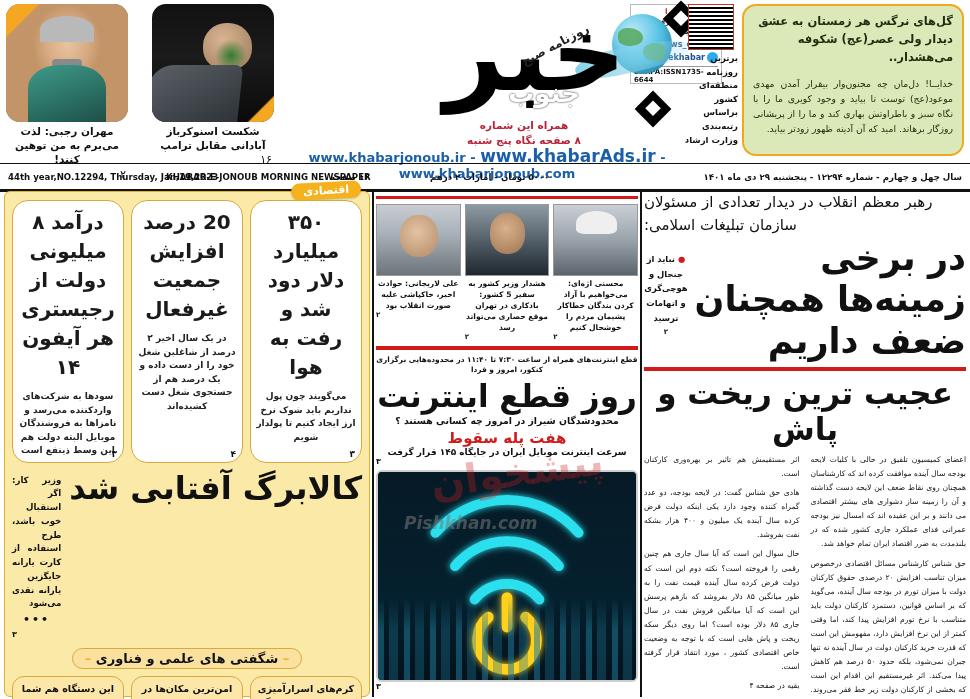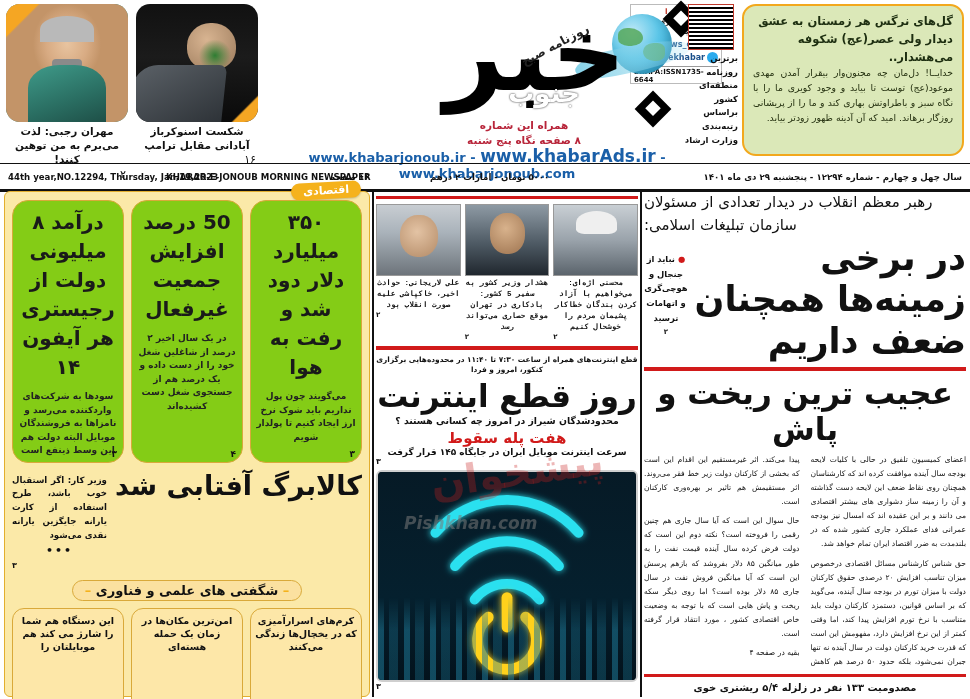--- a/index.html
+++ b/index.html
@@ -78,21 +78,21 @@
 
   .urls{position:absolute;left:237px;top:146px;width:500px;text-align:center;direction:ltr;
      font-size:13px;font-weight:bold;color:#1a5fa8;}
   .urls .big{font-size:17px;}
 
   
   .quote{position:absolute;right:6px;top:4px;width:222px;height:152px;
      border-radius:14px;background:#dbe8b8;border:2px solid #f2a81d;box-sizing:border-box;
      padding:7px 9px;direction:rtl;overflow:hidden;}
   .quote .poem{font-size:11.5px;font-weight:bold;line-height:1.55;color:#1d2e10;}
-  .quote .body{font-size:9.3px;line-height:1.6;margin-top:0;text-align:justify;color:#24300f;}
+  .quote .body{font-size:9.3px;line-height:1.6;margin-top:11px;text-align:justify;color:#24300f;}
 
   .qr{position:absolute;right:236px;top:4px;width:44px;height:44px;border:1.5px solid #c0392b;
      background:
        repeating-linear-gradient(0deg,#000 0 2px,#fff 2px 4px),
        repeating-linear-gradient(90deg,#000 0 2px,rgba(255,255,255,.0) 2px 4px);
      background-blend-mode:screen;}
   .qr-sub{position:absolute;right:232px;top:52px;width:58px;direction:rtl;text-align:right;
      font-size:8.5px;font-weight:bold;line-height:1.6;}
 
   
@@ -114,48 +114,48 @@
   .col-right{position:absolute;left:644px;top:0;width:322px;height:506px;}
 
   .sep-v{position:absolute;top:0;width:2px;height:506px;background:#111;}
 
   
   .tab{position:absolute;left:286px;top:-10px;background:#f5b21c;color:#fff;font-weight:bold;
      font-size:11px;padding:2px 12px;border-radius:10px;direction:rtl;transform:rotate(-3deg);
      box-shadow:0 1px 2px rgba(0,0,0,.2);}
 
   .ebox-row{display:flex;gap:7px;justify-content:space-between;}
-  .ebox{flex:1;background:#84cc16;border:1.4px solid #d9a93a;border-radius:16px;
+  .ebox{flex:1;background:#ffffff;border:1.4px solid #d9a93a;border-radius:16px;
      padding:7px 5px 4px;box-sizing:border-box;direction:rtl;text-align:center;min-height:230px;
      position:relative;}
   .ebox .hl{font-size:20px;font-weight:bold;line-height:1.45;color:#1a1a1a;}
   .ebox .sub{font-size:9px;font-weight:bold;line-height:1.5;margin-top:8px;color:#222;}
   .ebox .pg{position:absolute;right:6px;bottom:3px;font-size:9px;font-weight:bold;}
 
   .kala{display:flex;align-items:flex-start;gap:8px;margin-top:8px;direction:rtl;}
-  .kala .title{font-size:27px;font-weight:bold;white-space:nowrap;line-height:1.1;}
+  .kala .title{font-size:32px;font-weight:bold;white-space:nowrap;line-height:1.1;}
   .kala .txt{font-size:8.6px;font-weight:bold;line-height:1.6;text-align:justify;flex:1;padding-top:3px;}
   .kala .dots{text-align:center;font-weight:bold;letter-spacing:2px;font-size:11px;}
   .kala .pg{font-size:8px;font-weight:bold;text-align:left;}
 
   .sci-head{margin:7px auto 0;width:228px;background:#fbe1a0;border:1.3px solid #d9a93a;
      border-radius:11px;text-align:center;font-size:13px;font-weight:bold;direction:rtl;
      padding:2px 0;position:relative;}
   .sci-head .dash{color:#f5b21c;font-weight:bold;}
 
   .sci-row{display:flex;gap:7px;margin-top:7px;}
   .scard{flex:1;background:#fde7a8;border:1.4px solid #d9a93a;border-radius:12px;
      padding:5px 4px;box-sizing:border-box;direction:rtl;position:relative;height:126px;}
   .scard .cap{font-size:9.6px;font-weight:bold;line-height:1.4;text-align:center;}
 
   
   .trio{display:flex;gap:4px;}
   .tcard{flex:1;direction:rtl;}
   .tcard .ph{width:100%;height:72px;border:1px solid #999;box-sizing:border-box;}
-  .tcard .cap{font-size:7.6px;font-weight:bold;line-height:1.45;text-align:center;margin-top:2px;font-family:Liberation Mono, monospace;}
+  .tcard .cap{font-size:7.6px;font-weight:bold;line-height:1.45;text-align:center;margin-top:2px;}
   .tcard .pg{font-size:7px;font-weight:bold;text-align:left;}
   .p-lari{background:linear-gradient(180deg,#c8cdd2 0%,#a9b2ba 40%,#6d747b 100%);position:relative;}
   .p-lari:after{content:"";position:absolute;left:28%;top:14%;width:46%;height:60%;
      background:radial-gradient(circle at 45% 40%,#e3c3a4,#b38a66);border-radius:46%;}
   .p-vaz{background:linear-gradient(180deg,#8e9aa4 0%,#4e5a64 55%,#20272e 100%);position:relative;}
   .p-vaz:after{content:"";position:absolute;left:30%;top:12%;width:42%;height:58%;
      background:radial-gradient(circle at 45% 38%,#d8b28c,#9e7450);border-radius:46%;}
   .p-moh{background:linear-gradient(180deg,#c9cfd4 0%,#9aa3ab 50%,#5b646c 100%);position:relative;}
   .p-moh:after{content:"";position:absolute;left:26%;top:8%;width:50%;height:34%;
      background:#efefef;border-radius:50% 50% 20% 20%;}
@@ -214,21 +214,21 @@
         <div class="photo1">
           <div class="hair"></div>
           <div class="mus"></div>
         </div>
         <div class="swoosh" style="left:-6px;top:-4px"></div>
       </div>
       <div class="cap">مهران رجبی: لذت می‌برم به من توهین کنند!</div>
       <div class="pg">۲</div>
     </div>
 
-    <div class="promo-card" style="left:136px">
+    <div class="promo-card" style="left:152px">
       <div class="ph">
         <div class="photo2">
           <div class="head"></div>
           <div class="grn"></div>
           <div class="body"></div>
         </div>
         <div class="swoosh" style="left:-6px;top:-4px;background:linear-gradient(315deg,#f5a623 0%,#f5a623 14%,rgba(245,166,35,0) 15%)"></div>
       </div>
       <div class="cap">شکست اسنوکرباز آبادانی مقابل ترامپ</div>
       <div class="pg">۱۶</div>
@@ -306,21 +306,21 @@
     <div class="col-left">
       <div class="tab">اقتصادی</div>
 
       <div class="ebox-row">
         <div class="ebox">
           <div class="hl">۳۵۰ میلیارد دلار دود شد و رفت به هوا</div>
           <div class="sub">می‌گویند چون پول نداریم باید شوک نرخ ارز ایجاد کنیم تا پولدار شویم</div>
           <div class="pg">۳</div>
         </div>
         <div class="ebox">
-          <div class="hl">50 درصد افزایش جمعیت غیرفعال</div>
+          <div class="hl">20 درصد افزایش جمعیت غیرفعال</div>
           <div class="sub">در یک سال اخیر ۲ درصد از شاغلین شغل خود را از دست داده و یک درصد هم از جستجوی شغل دست کشیده‌اند</div>
           <div class="pg">۴</div>
         </div>
         <div class="ebox">
           <div class="hl">درآمد ۸ میلیونی دولت از رجیستری هر آیفون ۱۴</div>
           <div class="sub">سودها به شرکت‌های واردکننده می‌رسد و نامزاها به فروشندگان موبایل البته دولت هم این وسط ذینفع است</div>
           <div class="pg">۳</div>
         </div>
       </div>
 
@@ -430,20 +430,21 @@
         </div>
       </div>
 
       <div class="redline"></div>
 
       <div>
         <div class="hl2">عجیب ترین ریخت و پاش</div>
         <div class="cols2">
           <p>اعضای کمیسیون تلفیق در حالی با کلیات لایحه بودجه سال آینده موافقت کرده اند که کارشناسان همچنان روی نقاط ضعف این لایحه دست گذاشته و آن را زمینه ساز دشواری های بیشتر اقتصادی می دانند و بر این عقیده اند که امسال نیز بودجه عمرانی فدای عملکرد جاری کشور شده که در بلندمدت به ضرر اقتصاد ایران تمام خواهد شد.</p>
           <p>حق شناس کارشناس مسائل اقتصادی درخصوص میزان تناسب افزایش ۲۰ درصدی حقوق کارکنان دولت با میزان تورم در بودجه سال آینده، می‌گوید که بر اساس قوانین، دستمزد کارکنان دولت باید متناسب با نرخ تورم افزایش پیدا کند، اما وقتی کمتر از این نرخ افزایش دارد، مفهومش این است که قدرت خرید کارکنان دولت در سال آینده نه تنها جبران نمی‌شود، بلکه حدود ۵۰ درصد هم کاهش پیدا می‌کند. اثر غیرمستقیم این اقدام این است که بخشی از کارکنان دولت زیر خط فقر می‌روند. اثر مستقیمش هم تاثیر بر بهره‌وری کارکنان است.</p>
+          <p>هادی حق شناس گفت: در لایحه بودجه، دو عدد گمراه کننده وجود دارد یکی اینکه دولت فرض کرده سال آینده یک میلیون و ۴۰۰ هزار بشکه نفت بفروشد.</p>
           <p>حال سوال این است که آیا سال جاری هم چنین رقمی را فروخته است؟ نکته دوم این است که دولت فرض کرده سال آینده قیمت نفت را به طور میانگین ۸۵ دلار بفروشد که بازهم پرسش این است که آیا میانگین فروش نفت در سال جاری ۸۵ دلار بوده است؟ اما روی دیگر سکه ریخت و پاش هایی است که با توجه به وضعیت خاص اقتصادی کشور ، مورد انتقاد قرار گرفته است.</p>
           <p class="cont">بقیه در صفحه ۴</p>
         </div>
       </div>
 
       <div class="redline thin"></div>
 
       <div>
         <div class="quake-k">مصدومیت ۱۳۳ نفر در زلزله ۵/۴ ریشتری خوی</div>
 

